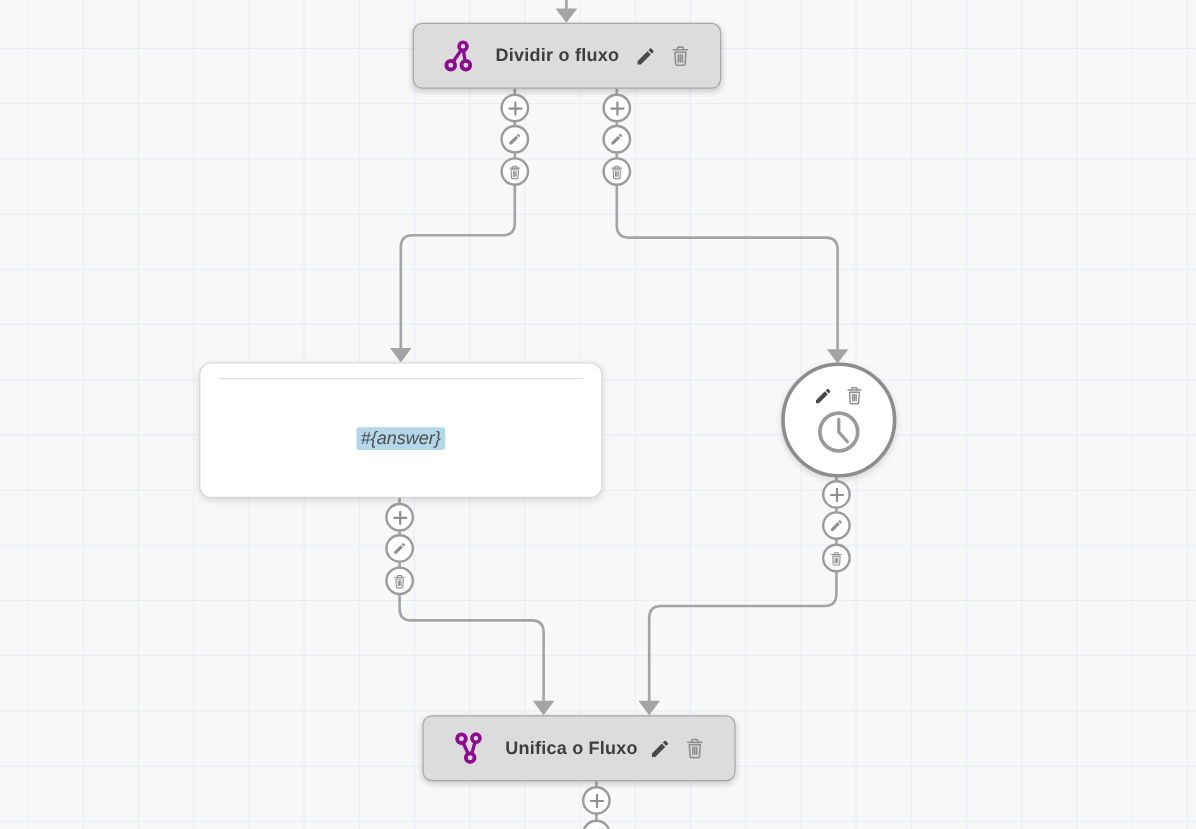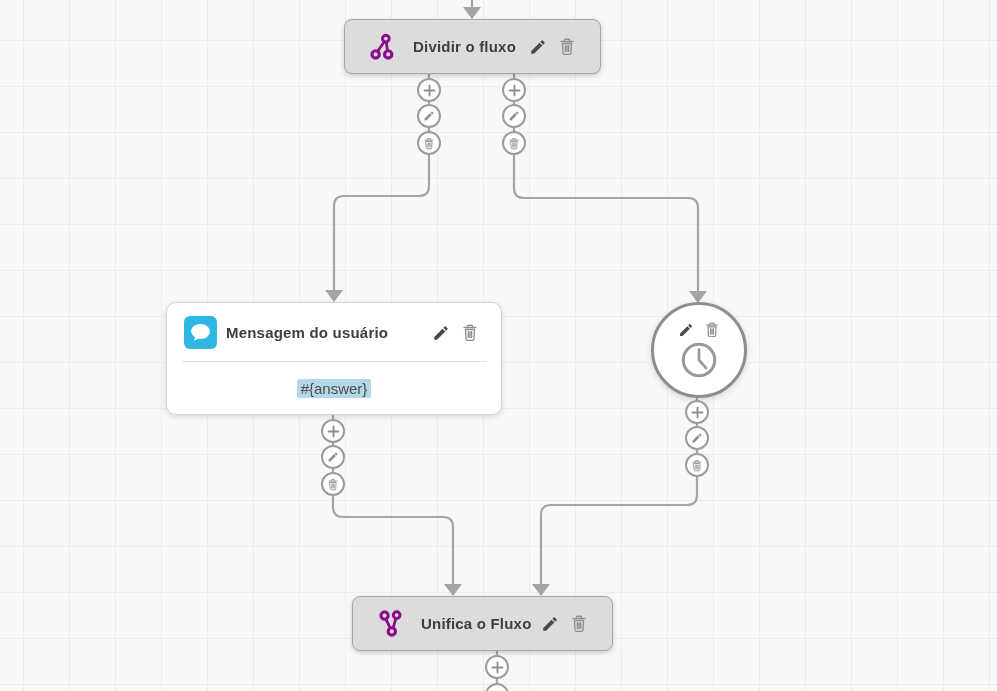--- a/index.html
+++ b/index.html
@@ -40,21 +40,21 @@
   }
   .card-header{display:flex;align-items:center;padding:13px 22px 0 17px;}
   .chat-badge{
     width:33px;height:33px;border-radius:6px;background:#2fb7e4;
     display:flex;align-items:center;justify-content:center;flex:0 0 auto;
   }
   .card-title{margin-left:9px;}
   .divider{border-top:1px solid #dedede;margin:12px 15px 0 15px;}
   .card-body{flex:1;display:flex;align-items:center;justify-content:center;}
   .var-chip{
-    font-size:15px;color:#4d4d4d;
+    font-style:italic;font-size:15px;color:#4d4d4d;
     background:#b4d8e9;padding:1px 4px;border-radius:2px;
   }
 
   .timer{
     width:96px;height:96px;border-radius:50%;
     background:#fff;border:3px solid #8d8d8d;
     box-shadow:0 2px 6px rgba(0,0,0,0.15);
     display:flex;flex-direction:column;align-items:center;
   }
   .timer-actions{display:flex;align-items:center;gap:10px;margin-top:16px;}
@@ -143,40 +143,20 @@
       </button>
       <button class="icon-btn trash-gray">
         <svg width="18" height="19">
             <use href="#i-trash"></use>
           </svg>
       </button>
     </span>
   </div>
 
   <div class="node card" style="left:166px;top:302px;width:336px;height:113px;">
-    <div class="card-header">
-      <span class="chat-badge">
-        <svg width="21" height="19">
-            <use href="#i-chat"></use>
-          </svg>
-      </span>
-      <span class="node-title card-title">Mensagem do usuário</span>
-      <span class="actions">
-        <button class="icon-btn pencil-dark">
-          <svg width="18" height="18">
-              <use href="#i-pencil"></use>
-            </svg>
-        </button>
-        <button class="icon-btn trash-gray">
-          <svg width="18" height="19">
-              <use href="#i-trash"></use>
-            </svg>
-        </button>
-      </span>
-    </div>
     <div class="divider"></div>
     <div class="card-body">
       <span class="var-chip">#{answer}</span>
     </div>
   </div>
 
   <div class="node timer" style="left:651px;top:302px;">
     <div class="timer-actions">
       <button class="icon-btn pencil-dark">
         <svg width="16" height="16">

